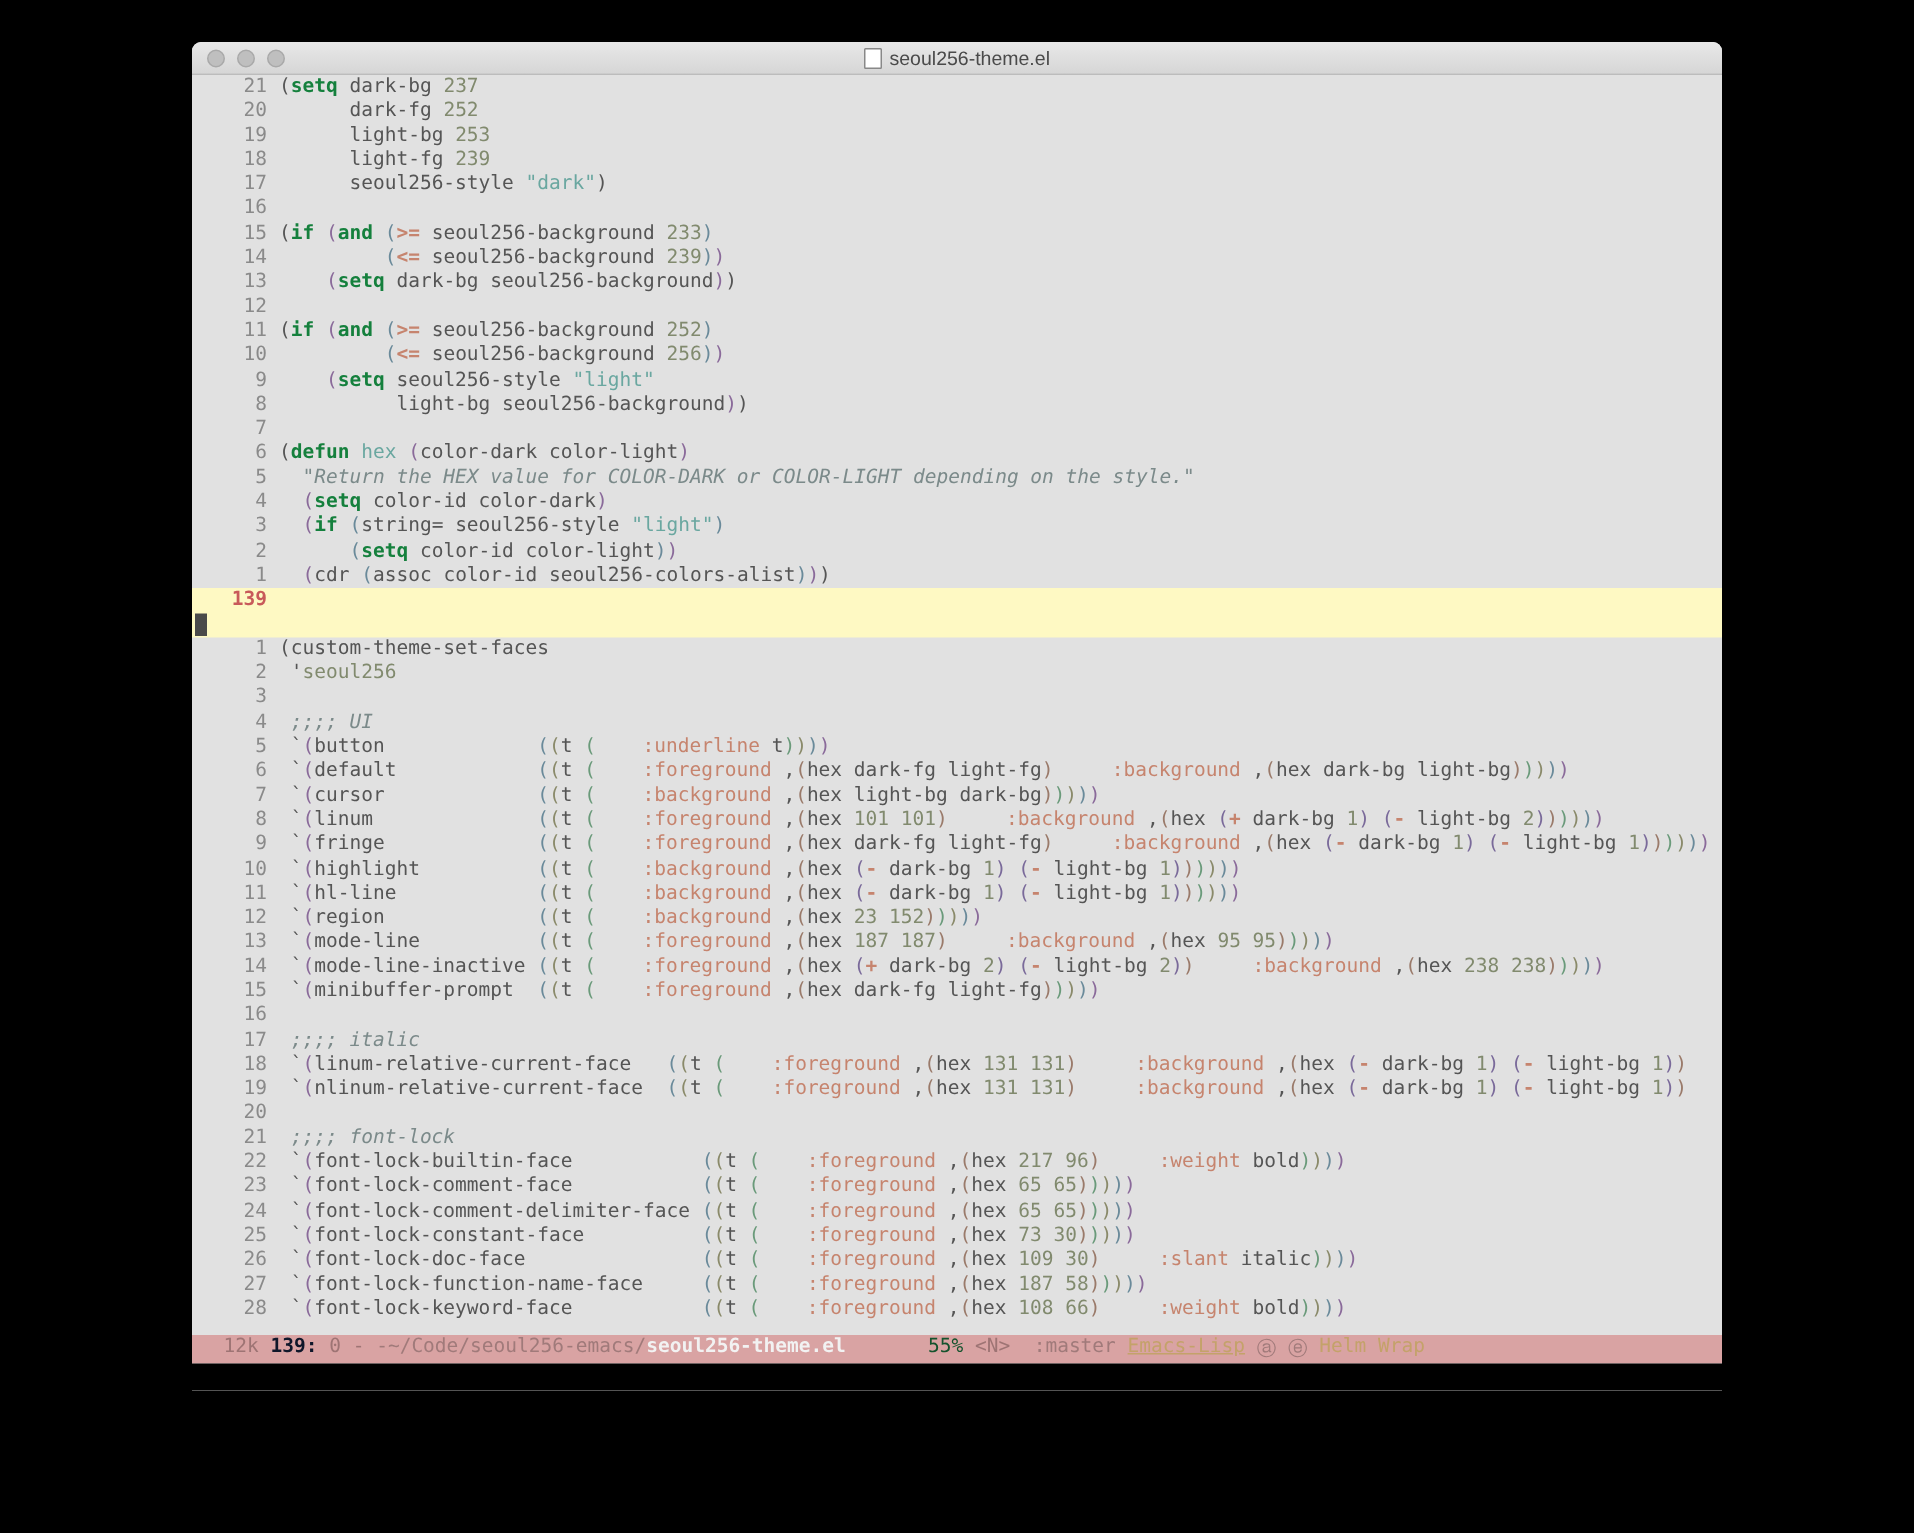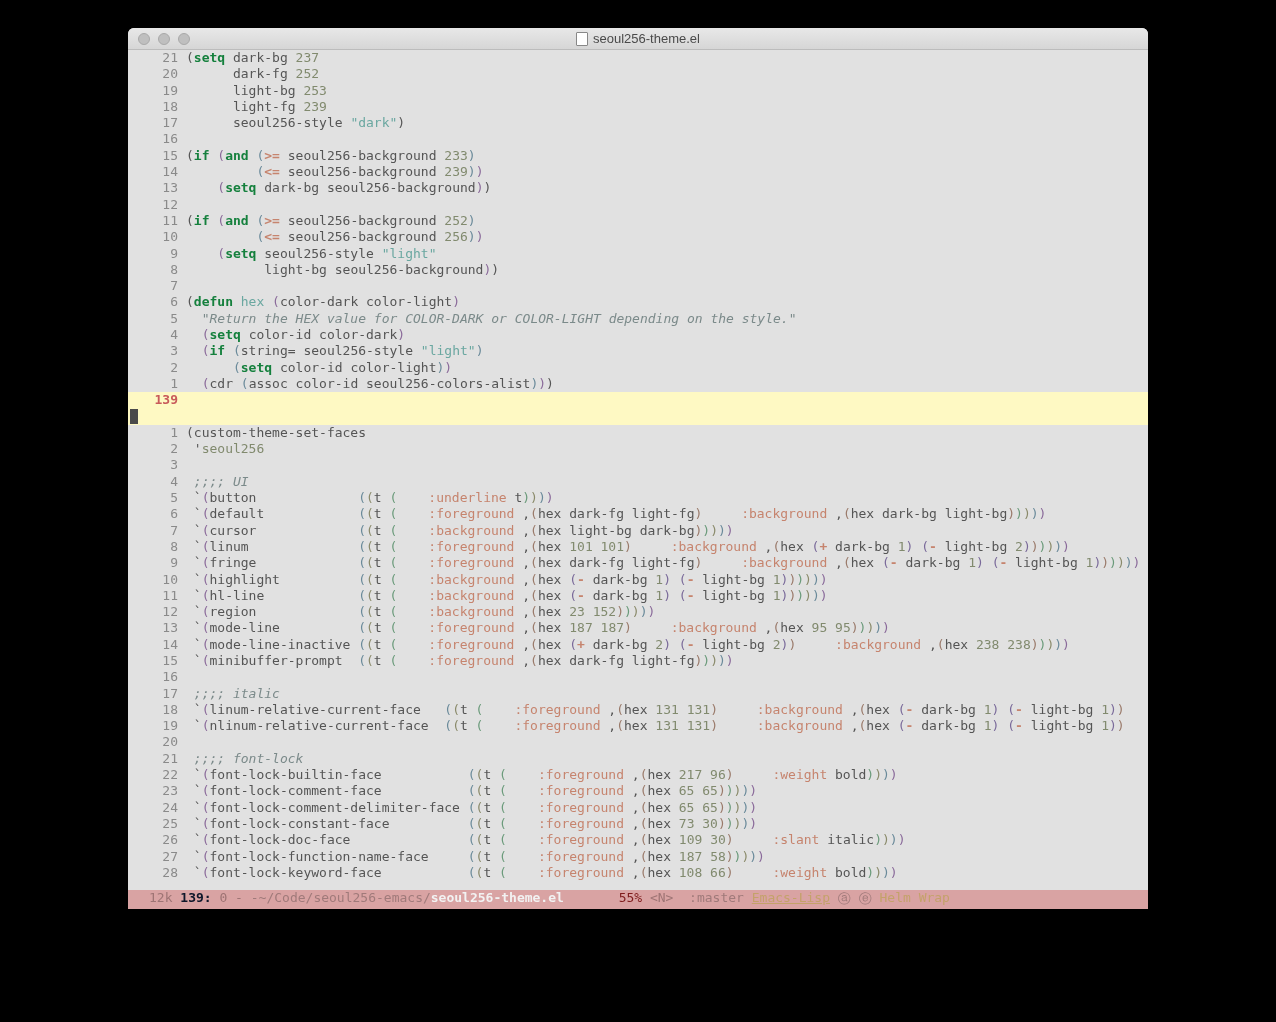--- a/index.html
+++ b/index.html
@@ -115,21 +115,21 @@
     padding: 0 21px;
     font-size: 13px;
     white-space: pre;
     overflow: hidden;
   }
   .ml-dim { color: #9e7474; }
   .ml-ln  { color: #0f172a; font-weight: bold; }
   .ml-col { color: #9e7474; }
   .ml-path{ color: #a07a7a; }
   .ml-file{ color: #f2f2f2; font-weight: bold; }
-  .ml-pct { color: #7f1d1d; }
+  .ml-pct { color: #14532d; }
   .ml-mod { color: #9e7474; }
   .ml-vc  { color: #a07a7a; }
   .ml-major { color: #c4a26a; text-decoration: underline; }
   .ml-sym { color: #a07a7a; }
   .ml-minor { color: #c4a26a; }
   .bottombar {
     height: 18px;
     background: #000;
   }
 </style>

